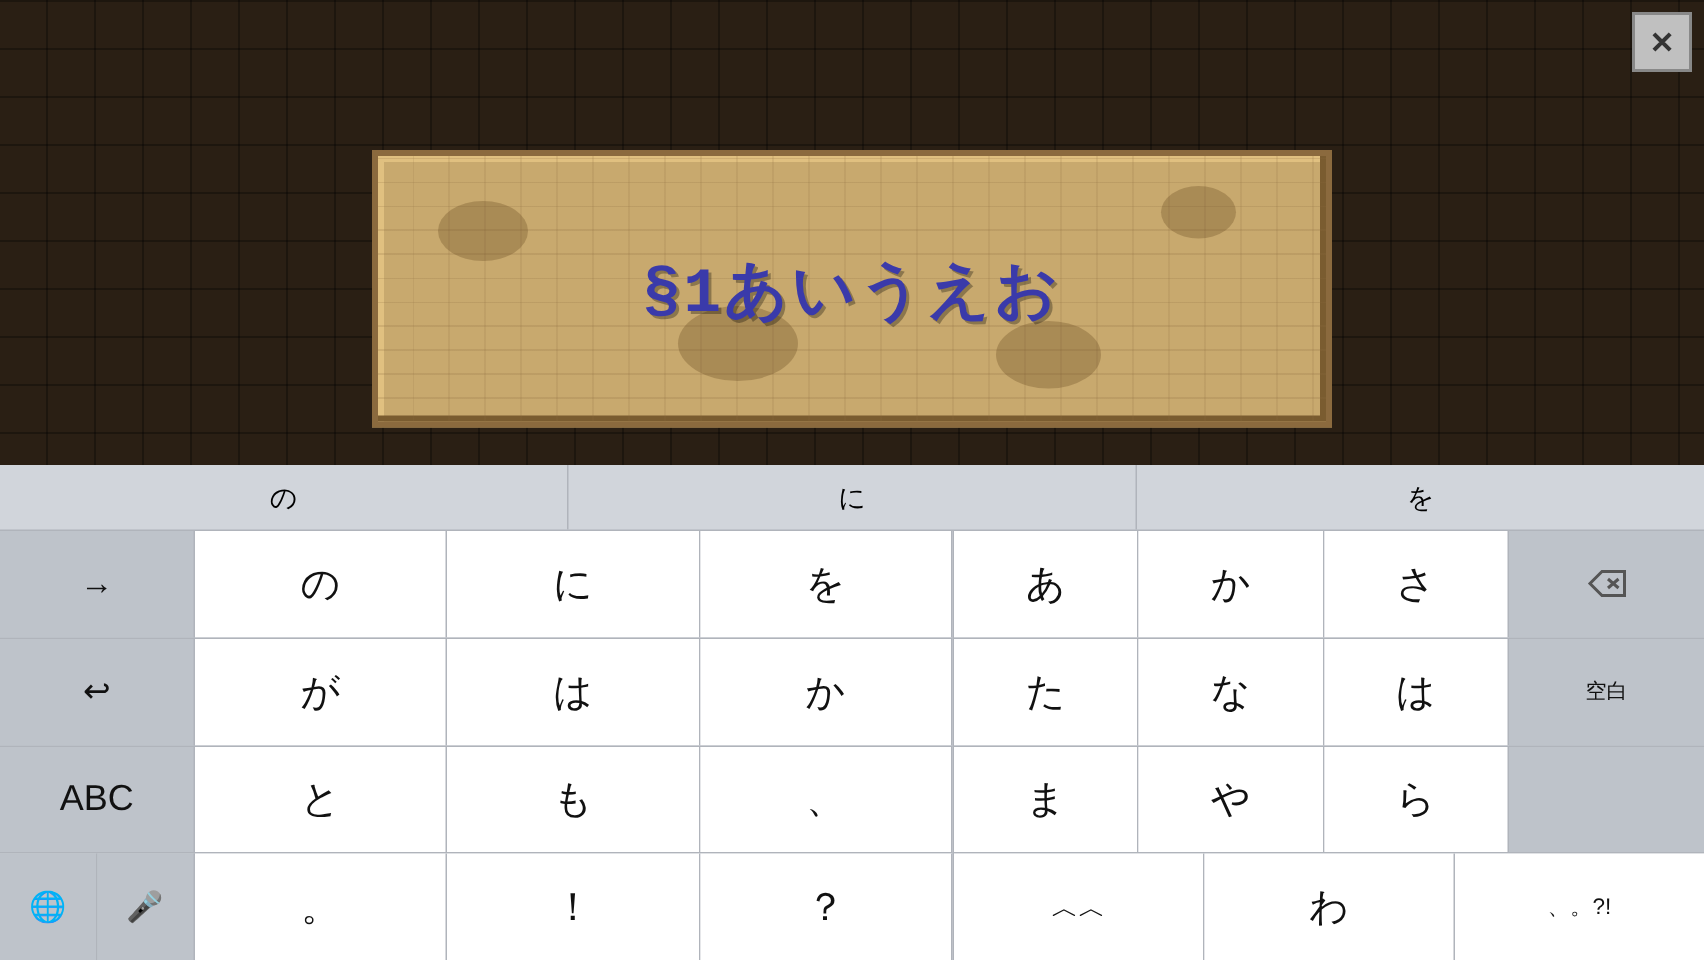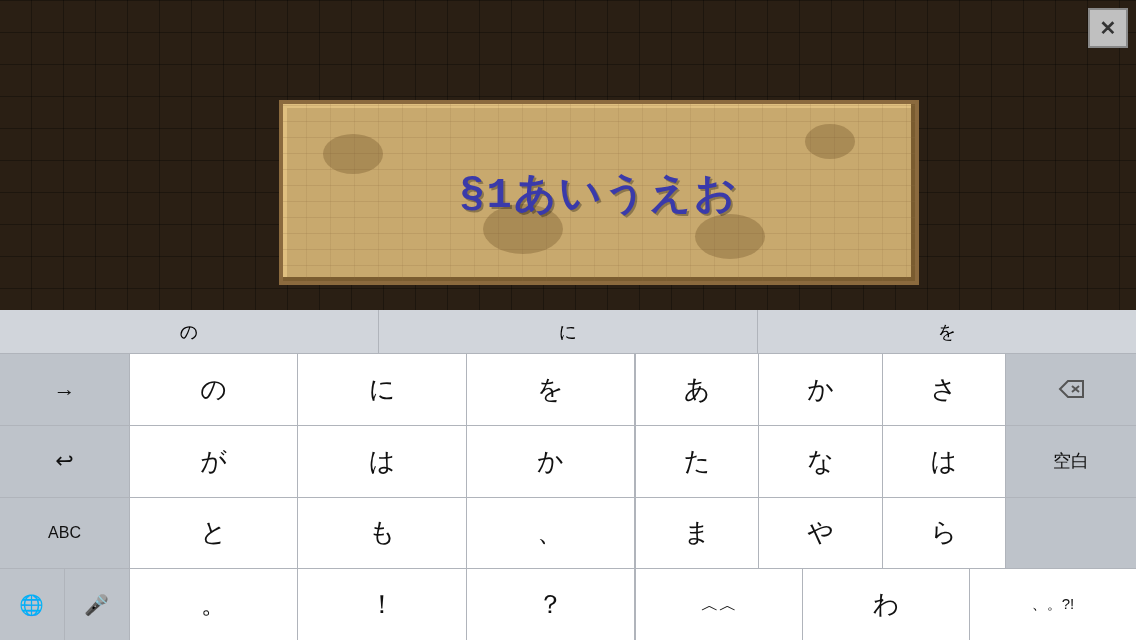--- a/index.html
+++ b/index.html
@@ -58,21 +58,20 @@
     #sign-panel {
       position: absolute;
       left: 248px;
       top: 100px;
       width: 640px;
       height: 185px;
       background: #c8a96e;
       border: 4px solid #8b6a3e;
       box-shadow: inset -4px -4px 0 #7a5c30, inset 4px 4px 0 #e0c080;
       image-rendering: pixelated;
-      margin-left: 31px;
     }
 
     #sign-panel::before {
       content: '';
       position: absolute;
       inset: 0;
       background-image:
         repeating-linear-gradient(
           0deg,
           transparent,
@@ -286,21 +285,21 @@
       </div>
 
       <div class="kb-row">
         <div class="k special" style="font-size:22px;">↩</div>
         <div class="k">が</div>
         <div class="k">は</div>
         <div class="k" style="border-right:1px solid #b0b4bb;">か</div>
       </div>
 
       <div class="kb-row">
-        <div class="k special" style="font-size:16px;">ABC</div>
+        <div class="k special" style="font-size:24px;">ABC</div>
         <div class="k">と</div>
         <div class="k">も</div>
         <div class="k" style="border-right:1px solid #b0b4bb;">、</div>
       </div>
 
       <div class="kb-row">
         <div class="k globe special" style="max-width:65px;font-size:20px;">🌐</div>
         <div class="k mic special" style="max-width:65px;font-size:20px;">🎤</div>
         <div class="k">。</div>
         <div class="k">！</div>
@@ -323,21 +322,21 @@
             <line x1="15" y1="7" x2="22" y2="13" stroke="#555" stroke-width="2"></line>
             <line x1="22" y1="7" x2="15" y2="13" stroke="#555" stroke-width="2"></line>
           </svg>
         </div>
       </div>
 
       <div class="kb-row">
         <div class="k">た</div>
         <div class="k">な</div>
         <div class="k">は</div>
-        <div class="k action" style="font-size:18px;font-family:Liberation Serif, serif;">空白</div>
+        <div class="k action" style="font-size:14px;font-family:Liberation Serif, serif;">空白</div>
       </div>
 
       <div class="kb-row">
         <div class="k">ま</div>
         <div class="k">や</div>
         <div class="k">ら</div>
         <div class="k action"></div>
       </div>
 
       <div class="kb-row">

